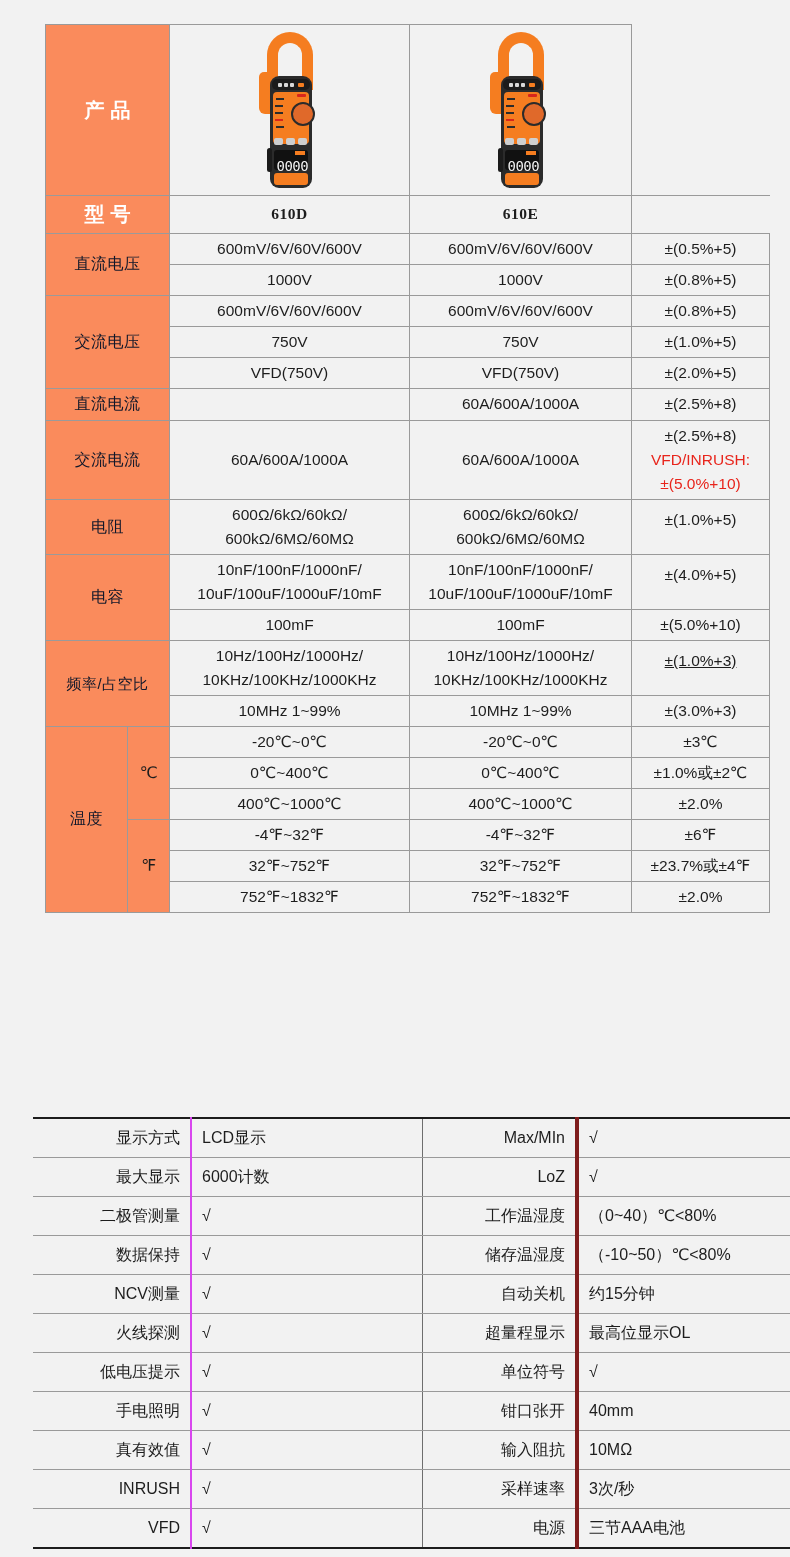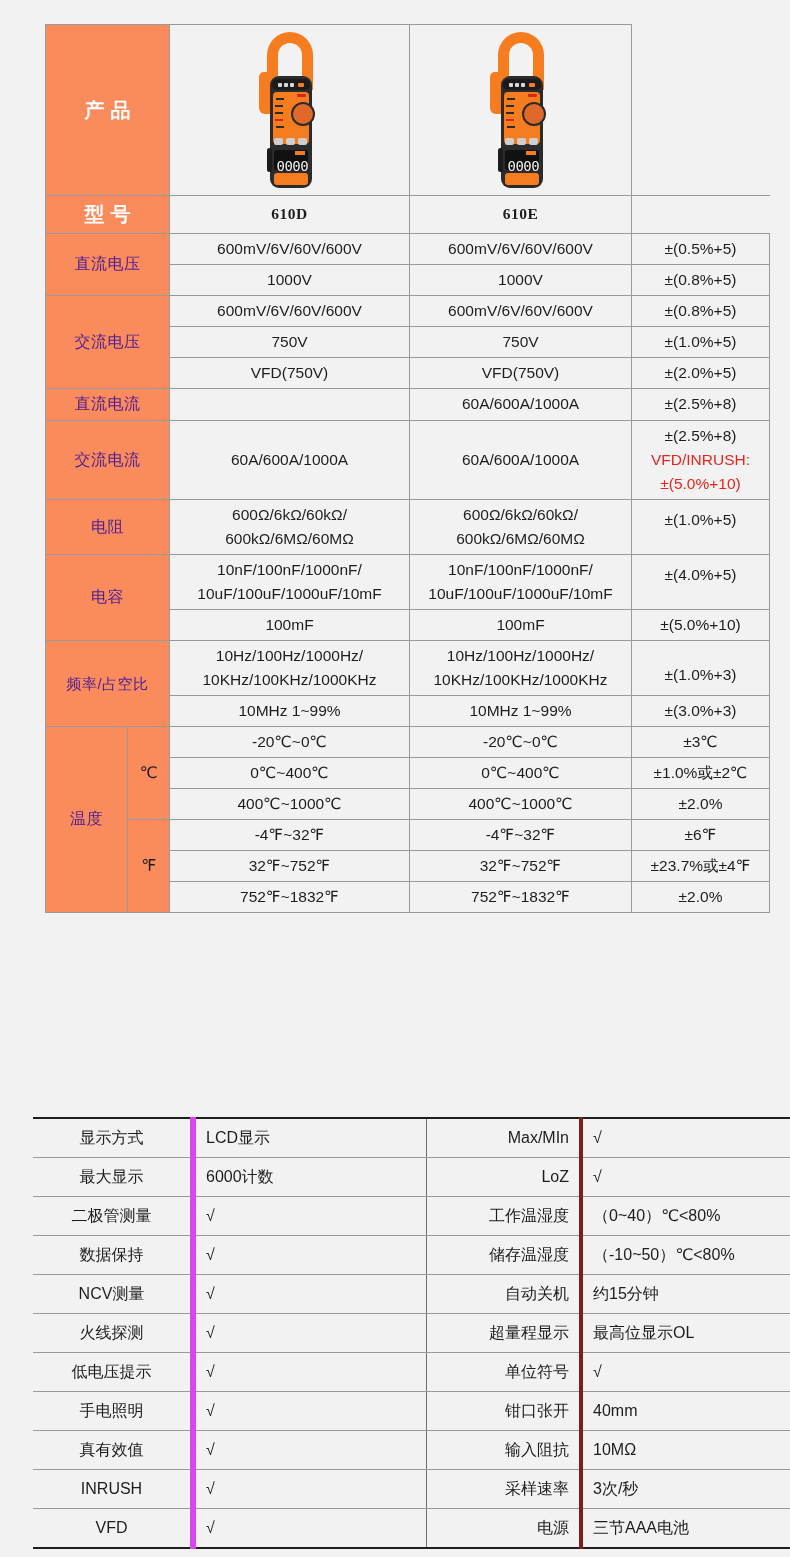--- a/index.html
+++ b/index.html
@@ -42,21 +42,21 @@
     color: #1d1d1d;
     text-align: center;
     vertical-align: middle;
     padding: 3px 4px;
     line-height: 1.55;
     background: #f2f2f2;
   }
   
   table.spec td.lbl {
     background: #fa8b5c;
-    color: #4c1d95;
+    color: #0f172a;
     font-size: 16px;
     letter-spacing: 0.5px;
   }
   table.spec td.lbl-strong {
     background: #fa8b5c;
     color: #ffffff;
     font-weight: bold;
     font-size: 20px;
     letter-spacing: 6px;
     text-indent: 6px;
@@ -245,21 +245,21 @@
   table.feat td {
     border-bottom: 1px solid #9a9a9a;
     font-size: 16px;
     color: #1d1d1d;
     padding: 8px 10px;
     line-height: 1.3;
     height: 22px;
     background: #f2f2f2;
   }
   table.feat tr:last-child td { border-bottom: none; }
-  td.k1 { width: 137px; text-align: center; border-right: 6px solid #d946ef; }
+  td.k1 { width: 137px; text-align: right; border-right: 2px solid #d946ef; }
   td.v1 { width: 210px; text-align: left;  border-right: 1px solid #6e6e6e; }
   td.k2 { width: 132px; text-align: right; border-right: 4px solid #7f1d1d; }
   td.v2 { width: 245px; text-align: left; }
   .check { font-size: 17px; }
   .pair { display: inline-block; }
 </style>
 </head>
 <body>
 
 <div class="sheet">
@@ -436,21 +436,21 @@
         <tr>
           <td class="lbl" colspan="2" rowspan="2" style="font-size:15px;">频率/占空比</td>
           <td>
             <span class="blk-line">10Hz/100Hz/1000Hz/</span>
             <span class="blk-line">10KHz/100KHz/1000KHz</span>
           </td>
           <td>
             <span class="blk-line">10Hz/100Hz/1000Hz/</span>
             <span class="blk-line">10KHz/100KHz/1000KHz</span>
           </td>
-          <td style="vertical-align:top;padding-top:22px;">±(1.0%+3)</td>
+          <td style="vertical-align:top;padding-top:8px;text-decoration:underline;">±(1.0%+3)</td>
         </tr>
         <tr>
           <td>10MHz    1~99%</td>
           <td>10MHz    1~99%</td>
           <td>±(3.0%+3)</td>
         </tr>
 
         <tr>
           <td class="lbl" rowspan="6">温度</td>
           <td class="lbl-sub" rowspan="3">℃</td>

